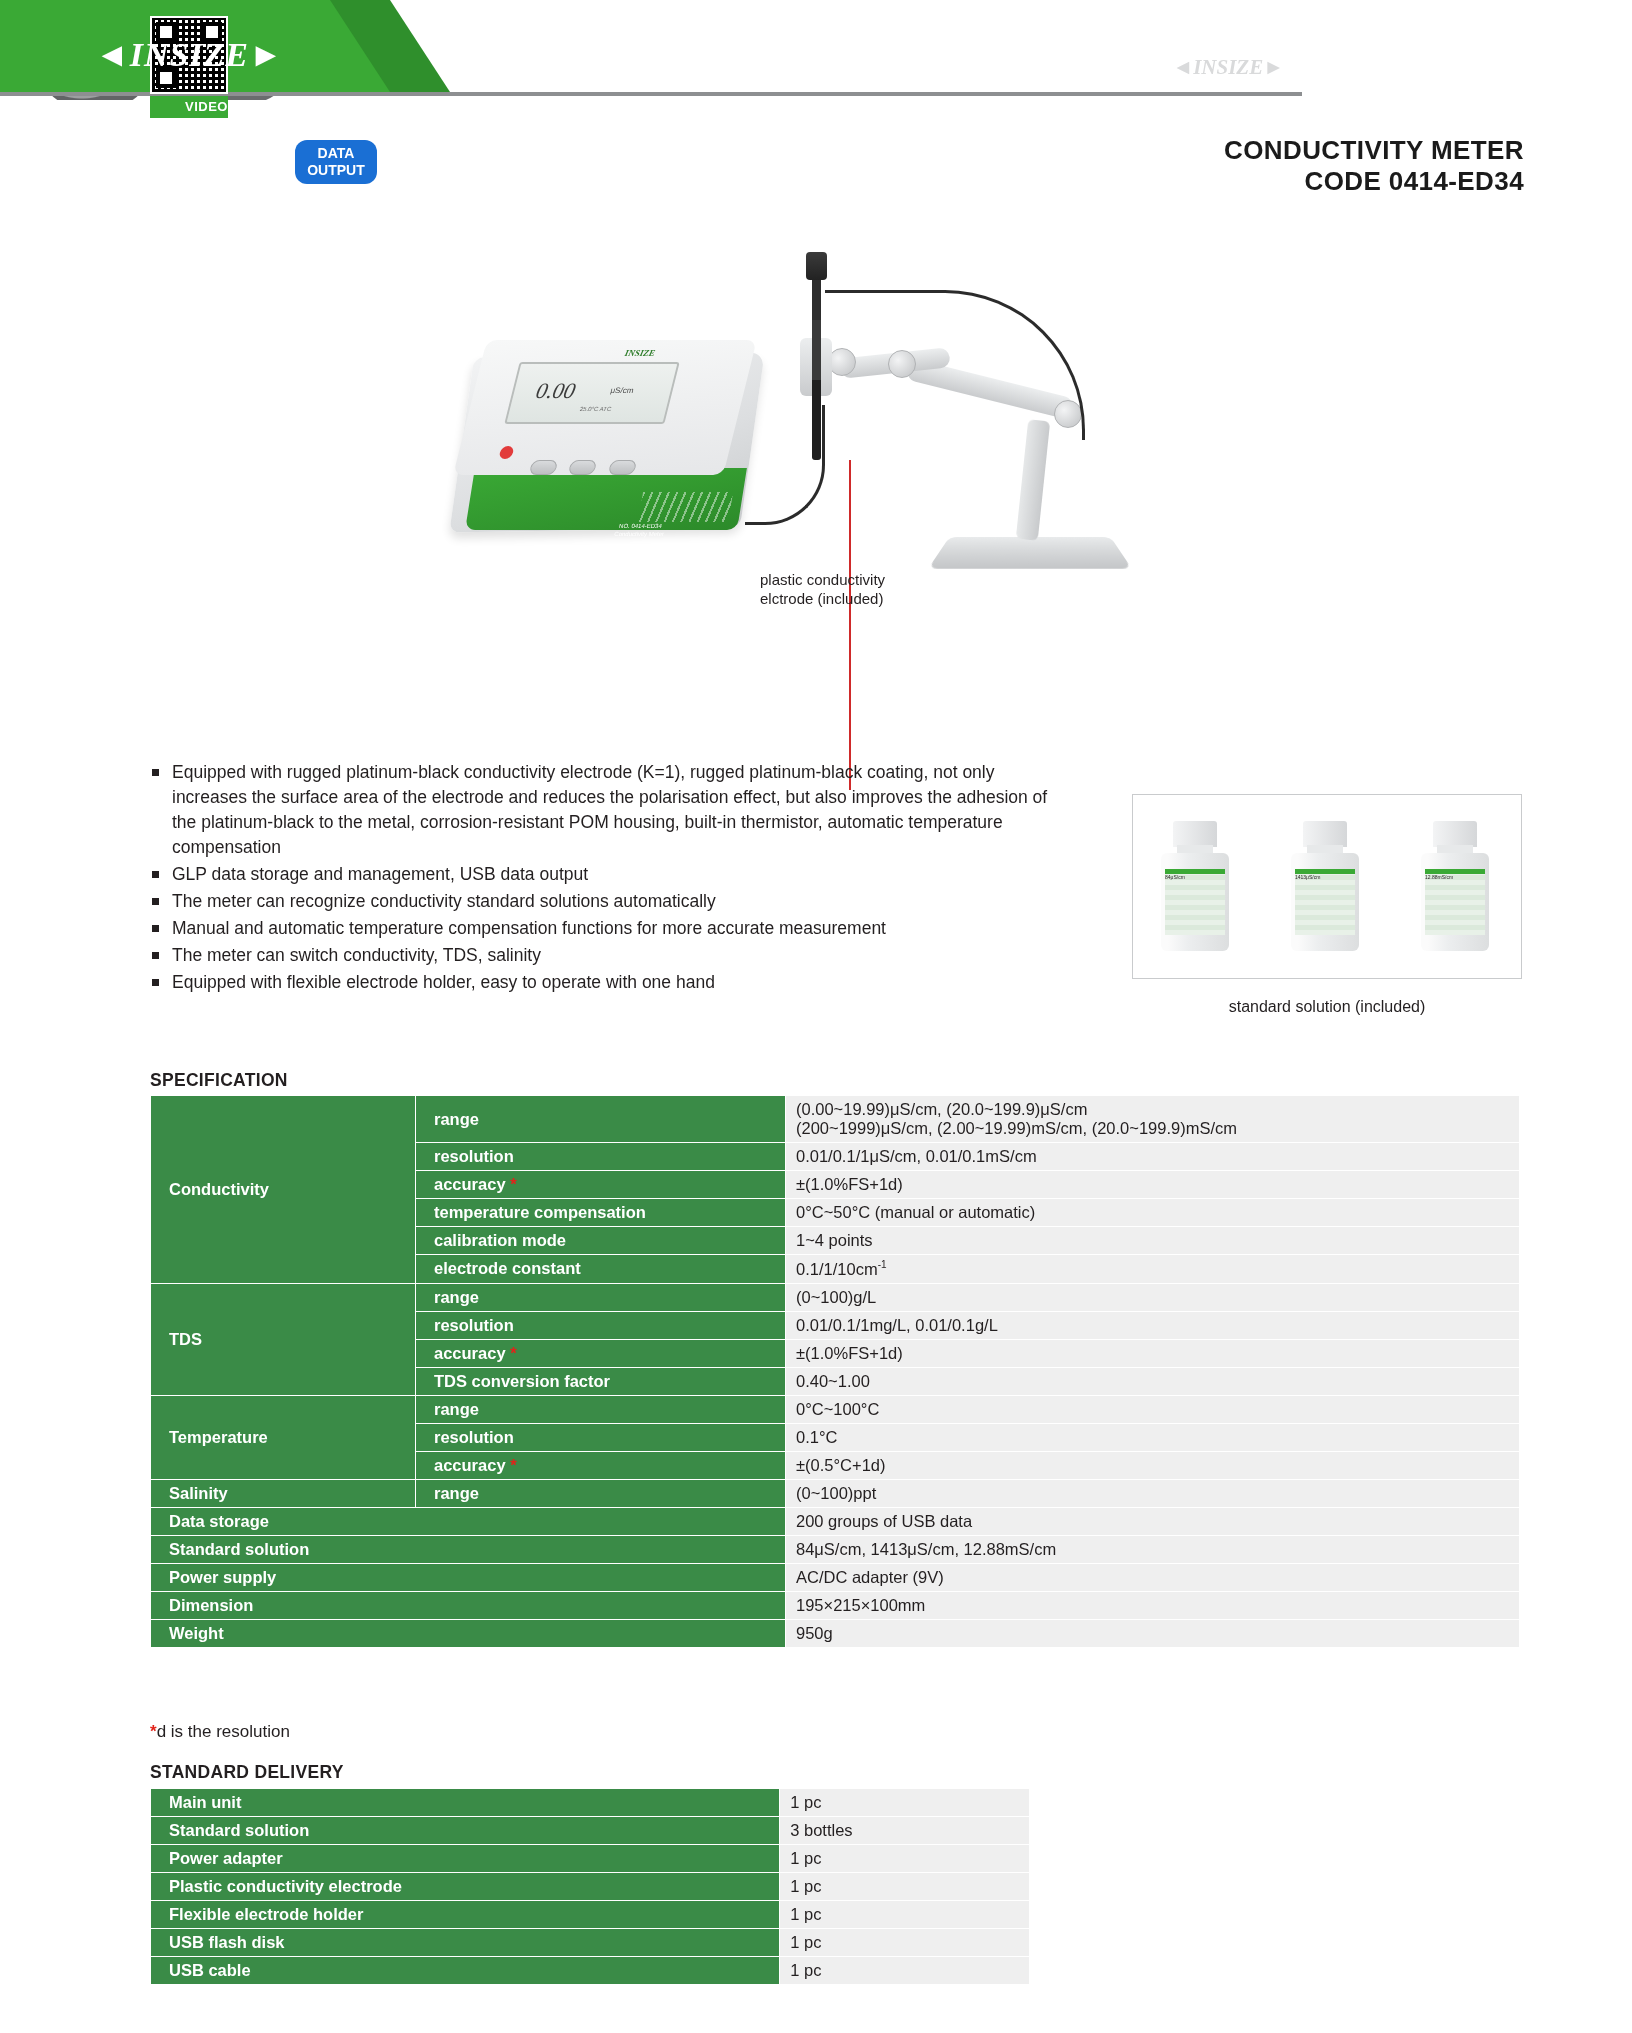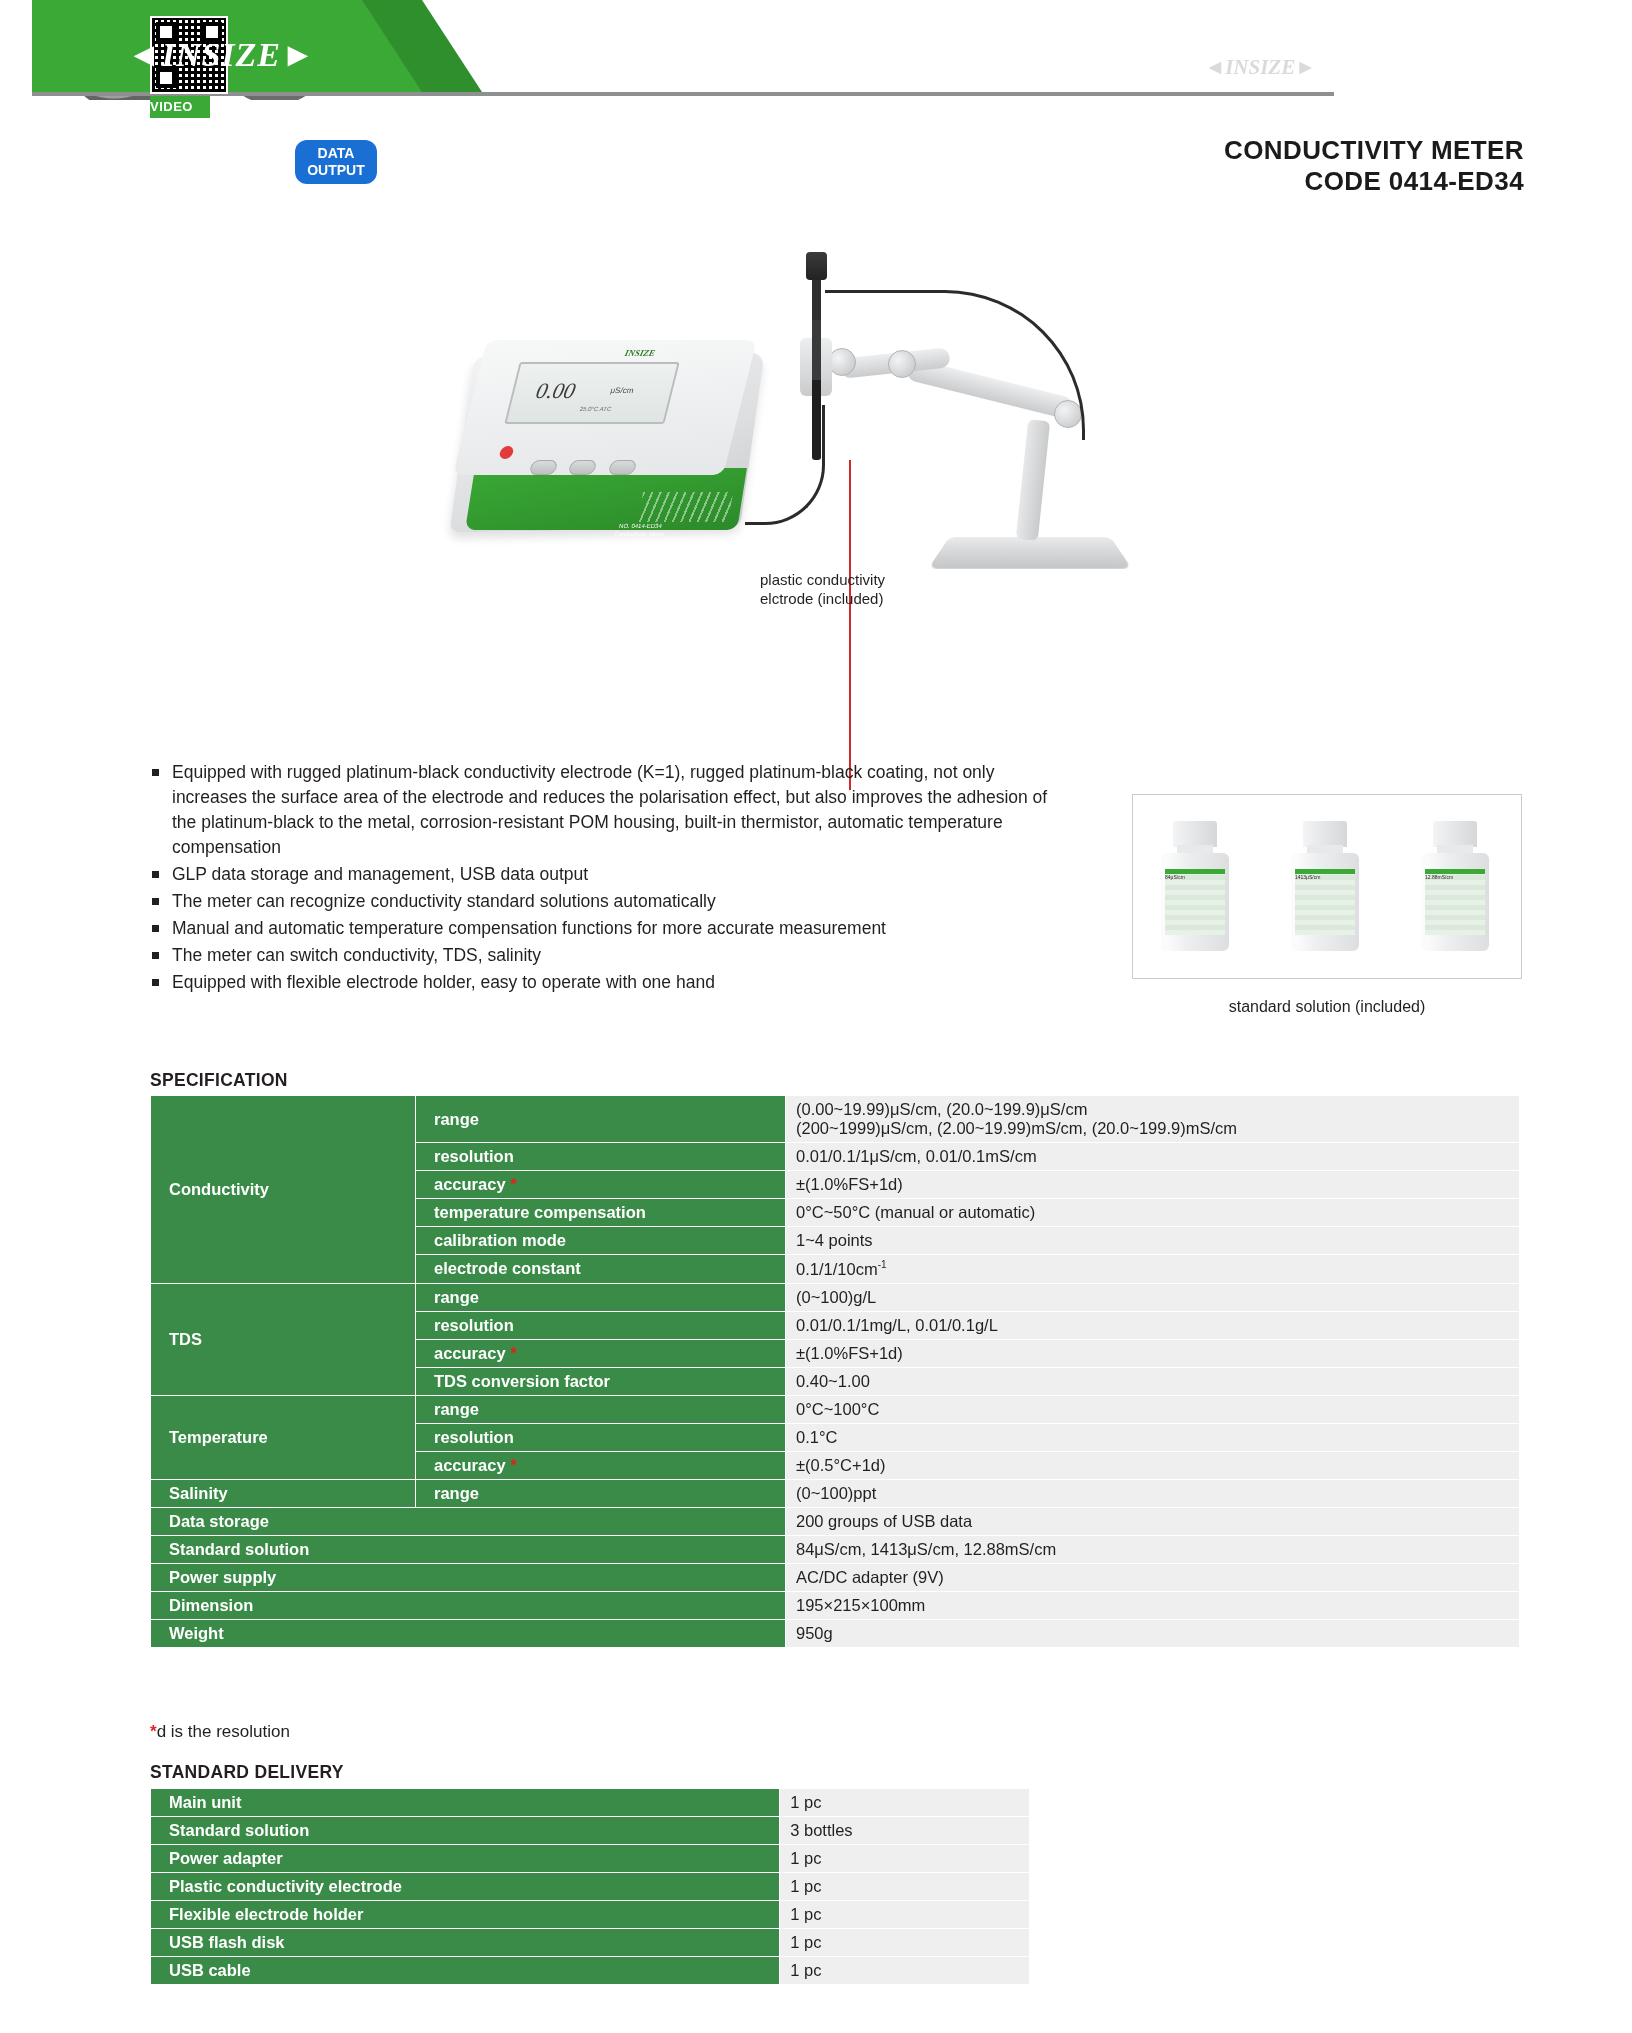--- a/index.html
+++ b/index.html
@@ -14,21 +14,20 @@
     overflow: hidden;
   }
 
   
   .header {
     position: relative;
     width: 1302px;
     height: 100px;
     background: #ffffff;
     overflow: hidden;
-    margin-left: 32px;
   }
   .header-photo {
     position: absolute;
     left: 0; top: 0;
     width: 390px; height: 92px;
     background:
       repeating-linear-gradient(100deg, #6d6f71 0 14px, #4c4e50 14px 28px, #8b8d8f 28px 40px),
       linear-gradient(180deg,#9a9c9e,#5c5e60);
     opacity: .95;
   }
@@ -99,27 +98,27 @@
   }
   .qr-inner-tl, .qr-inner-tr, .qr-inner-bl {
     position:absolute; width:20px;height:20px;background:#fff;border:4px solid #000;
   }
   .qr-inner-tl{left:4px;top:4px;}
   .qr-inner-tr{right:4px;top:4px;}
   .qr-inner-bl{left:4px;bottom:4px;}
   .video-badge {
     position: absolute;
     left: 150px; top: 96px;
-    width: 60px; height: 22px;
+    width: 78px; height: 22px;
     background: #3aa935;
     color: #fff;
     font-size: 13px;
     font-weight: bold;
     letter-spacing: .5px;
-    text-align: left;
+    text-align: right;
     line-height: 22px;
   }
   .data-output {
     position: absolute;
     left: 295px; top: 140px;
   }
   .data-output-badge {
     width: 82px; height: 44px;
     background: #1a6fd4;
     border-radius: 12px;

